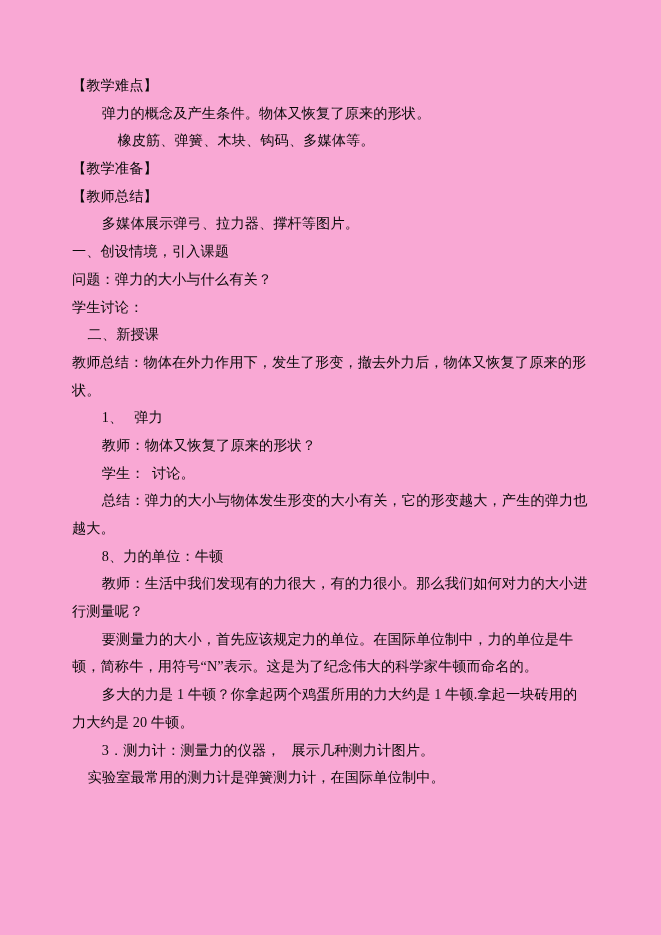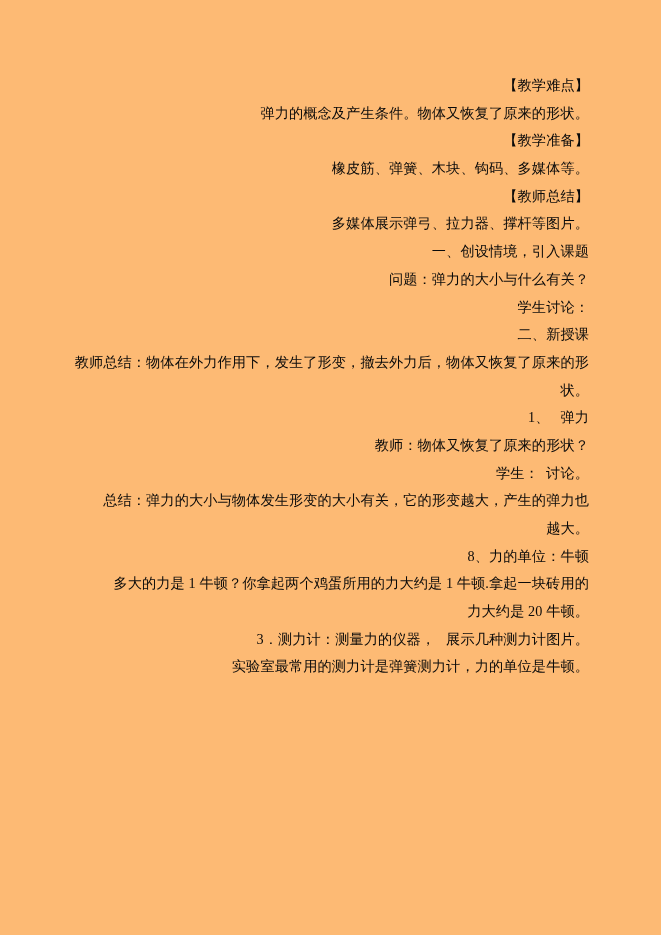--- a/index.html
+++ b/index.html
@@ -13,23 +13,22 @@
     font-family: "Liberation Serif", "DejaVu Serif", serif;
     color: #000000;
     -webkit-font-smoothing: antialiased;
   }
   .page {
     position: relative;
     width: 661px;
     height: 935px;
     box-sizing: border-box;
     padding: 72px 72px 40px 72px;
-    background: #fdba74;
+    background: #f9a8d4;
     overflow: hidden;
-    text-align: right;
   }
   .doc-body {
     font-size: 14.2px;
     line-height: 1.95;
     color: #0a0a0a;
     letter-spacing: 0.1px;
   }
   p {
     margin: 0;
     padding: 0;
@@ -43,32 +42,34 @@
   .blk { margin: 0; }
 </style>
 </head>
 <body>
 
 <div class="page">
   <div class="doc-body">
 
     <p class="blk ind-0">【教学难点】</p>
     <p class="blk ind-2">弹力的概念及产生条件。物体又恢复了原来的形状。</p>
+    <p class="blk ind-3">橡皮筋、弹簧、木块、钩码、多媒体等。</p>
     <p class="blk ind-0">【教学准备】</p>
-    <p class="blk ind-3">橡皮筋、弹簧、木块、钩码、多媒体等。</p>
     <p class="blk ind-0">【教师总结】</p>
     <p class="blk ind-2">多媒体展示弹弓、拉力器、撑杆等图片。</p>
     <p class="blk ind-0">一、创设情境，引入课题</p>
     <p class="blk ind-0">问题：弹力的大小与什么有关？</p>
     <p class="blk ind-0">学生讨论：</p>
     <p class="blk ind-1">二、新授课</p>
     <p class="blk ind-0">教师总结：物体在外力作用下，发生了形变，撤去外力后，物体又恢复了原来的形状。</p>
     <p class="blk ind-2">1、   弹力</p>
     <p class="blk ind-2">教师：物体又恢复了原来的形状？</p>
     <p class="blk ind-2">学生：  讨论。</p>
     <p class="blk ind-2">总结：弹力的大小与物体发生形变的大小有关，它的形变越大，产生的弹力也越大。</p>
     <p class="blk ind-2">8、力的单位：牛顿</p>
+    <p class="blk ind-2">教师：生活中我们发现有的力很大，有的力很小。那么我们如何对力的大小进行测量呢？</p>
+    <p class="blk ind-2">要测量力的大小，首先应该规定力的单位。在国际单位制中，力的单位是牛顿，简称牛，用符号“N”表示。这是为了纪念伟大的科学家牛顿而命名的。</p>
     <p class="blk ind-2">多大的力是 1 牛顿？你拿起两个鸡蛋所用的力大约是 1 牛顿.拿起一块砖用的力大约是 20 牛顿。</p>
     <p class="blk ind-2">3．测力计：测量力的仪器，   展示几种测力计图片。</p>
-    <p class="blk ind-1">实验室最常用的测力计是弹簧测力计，力的单位是牛顿。</p>
+    <p class="blk ind-1">实验室最常用的测力计是弹簧测力计，在国际单位制中。</p>
 
   </div>
 </div>
 
 </body></html>

